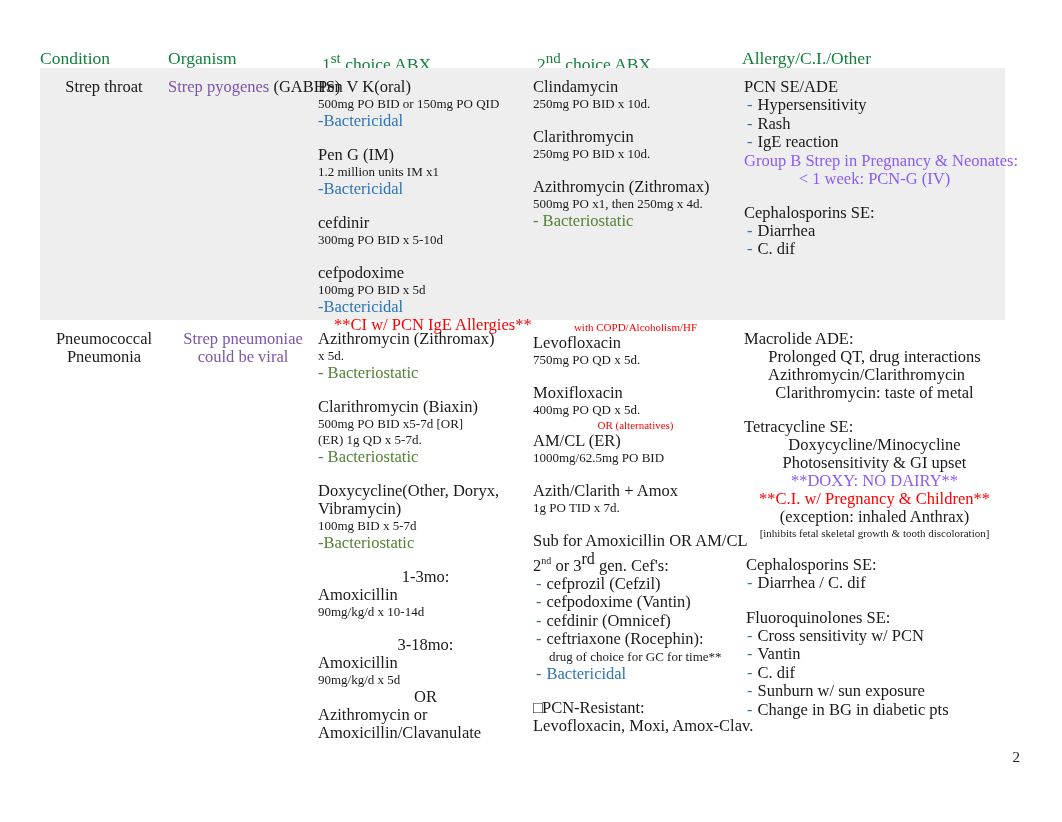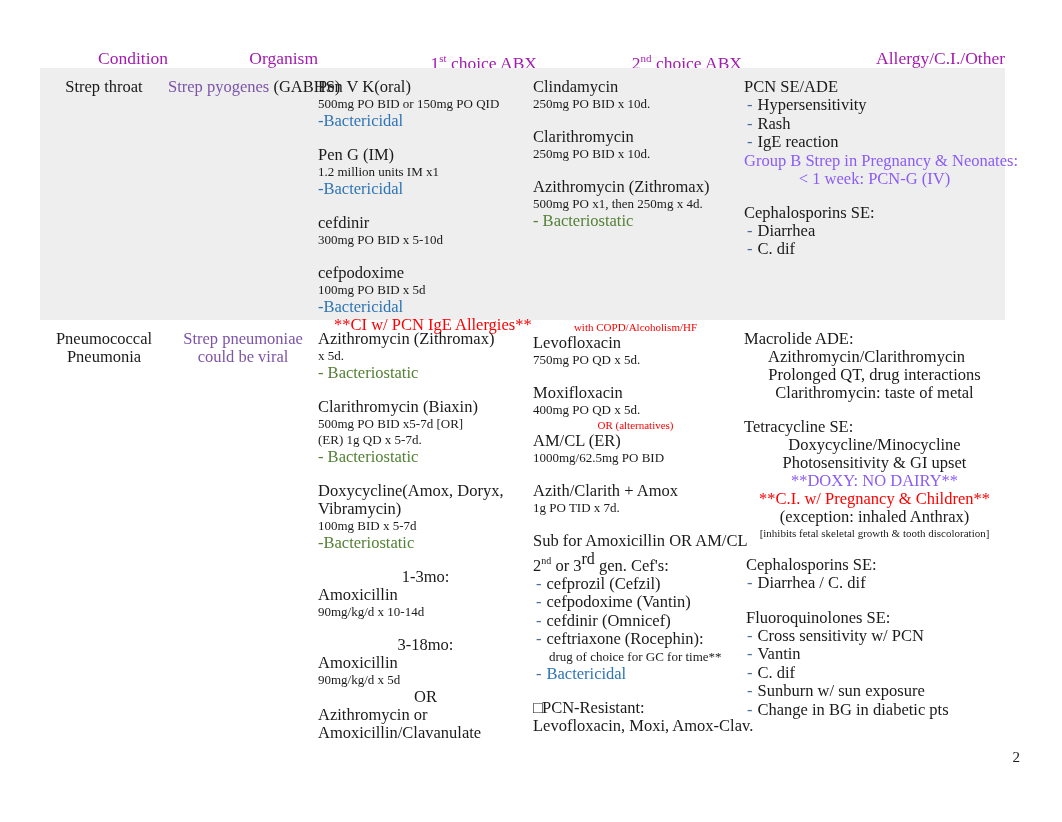--- a/index.html
+++ b/index.html
@@ -25,27 +25,27 @@
   
   .header-row {
     position: absolute;
     left: 0;
     top: 47px;
     width: 1062px;
     height: 24px;
   }
   .hdr {
     position: absolute;
-    text-align: right;
+    text-align: left;
     font-size: 17.5px;
     line-height: 22px;
-    color: #a21caf;
-    white-space: nowrap;
-  }
-  .hdr sup { font-size: 11px; vertical-align: super; }
+    color: #15803d;
+    white-space: nowrap;
+  }
+  .hdr sup { font-size: 15px; vertical-align: super; }
   .hdr-condition { left: 40px;  width: 128px; }
   .hdr-organism  { left: 168px; width: 150px; }
   .hdr-first     { left: 322px; width: 215px; }
   .hdr-second    { left: 537px; width: 205px; }
   .hdr-allergy   { left: 742px; width: 263px; }
 
   
   .tbl {
     position: absolute;
     left: 40px;
@@ -228,21 +228,21 @@
         <div class="topline"></div>
         <div class="t">Azithromycin (Zithromax)</div>
         <div class="sm">x 5d.</div>
         <div class="t static">- Bacteriostatic</div>
         <div class="spacer16"></div>
         <div class="t">Clarithromycin (Biaxin)</div>
         <div class="sm">500mg PO BID x5-7d [OR]</div>
         <div class="sm">(ER) 1g QD x 5-7d.</div>
         <div class="t static">- Bacteriostatic</div>
         <div class="spacer16"></div>
-        <div class="t">Doxycycline(Amox, Doryx,</div>
+        <div class="t">Doxycycline(Other, Doryx,</div>
         <div class="t">Vibramycin)</div>
         <div class="sm">100mg BID x 5-7d</div>
         <div class="t static">-Bacteriostatic</div>
         <div class="spacer16"></div>
         <div class="t ctr">1-3mo:</div>
         <div class="t">Amoxicillin</div>
         <div class="sm">90mg/kg/d x 10-14d</div>
         <div class="spacer16"></div>
         <div class="t ctr">3-18mo:</div>
         <div class="t">Amoxicillin</div>
@@ -277,22 +277,22 @@
         <div class="sm ind">drug of choice for GC for time**</div>
         <div class="li"><span class="bullet">-</span><span class="cidal">Bactericidal</span></div>
         <div class="spacer16"></div>
         <div class="t"><span class="nobox">□</span><span>PCN-Resistant:</span></div>
         <div class="t">Levofloxacin, Moxi, Amox-Clav.</div>
       </div>
 
       <div class="cell c-allergy">
         <div class="topline"></div>
         <div class="t">Macrolide ADE:</div>
+        <div class="t ctr">Prolonged QT, drug interactions</div>
         <div class="t ind2">Azithromycin/Clarithromycin</div>
-        <div class="t ctr">Prolonged QT, drug interactions</div>
         <div class="t ctr">Clarithromycin: taste of metal</div>
         <div class="spacer16"></div>
         <div class="t">Tetracycline SE:</div>
         <div class="t ctr">Doxycycline/Minocycline</div>
         <div class="t ctr">Photosensitivity &amp; GI upset</div>
         <div class="t orange ctr">**DOXY: NO DAIRY**</div>
         <div class="t red ctr">**C.I. w/ Pregnancy &amp; Children**</div>
         <div class="t ctr">(exception: inhaled Anthrax)</div>
         <div class="xs ctr">[inhibits fetal skeletal growth &amp; tooth discoloration]</div>
         <div class="spacer16"></div>

